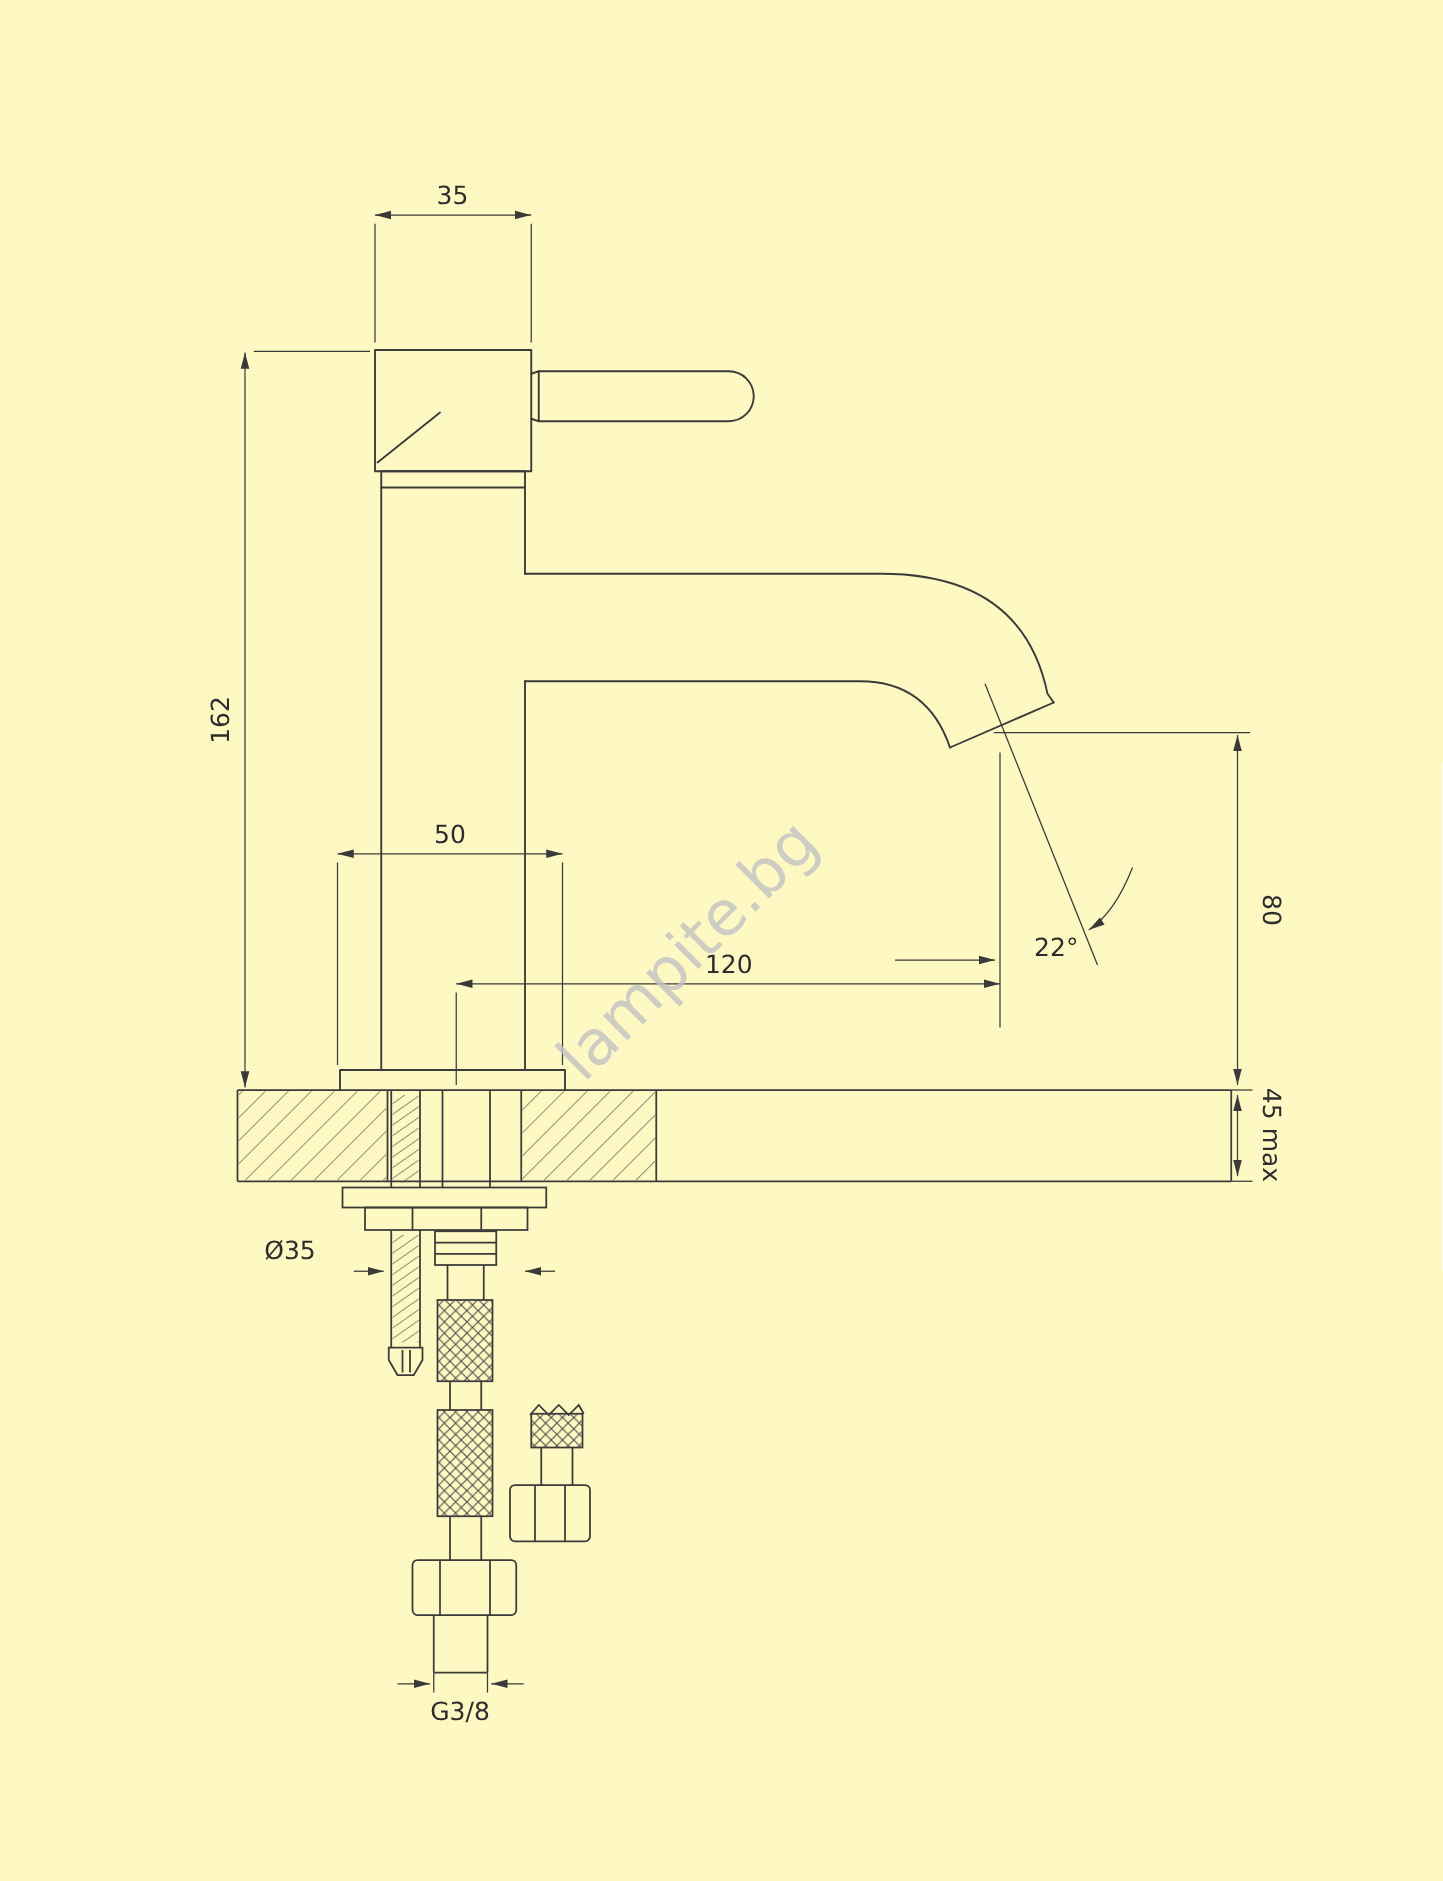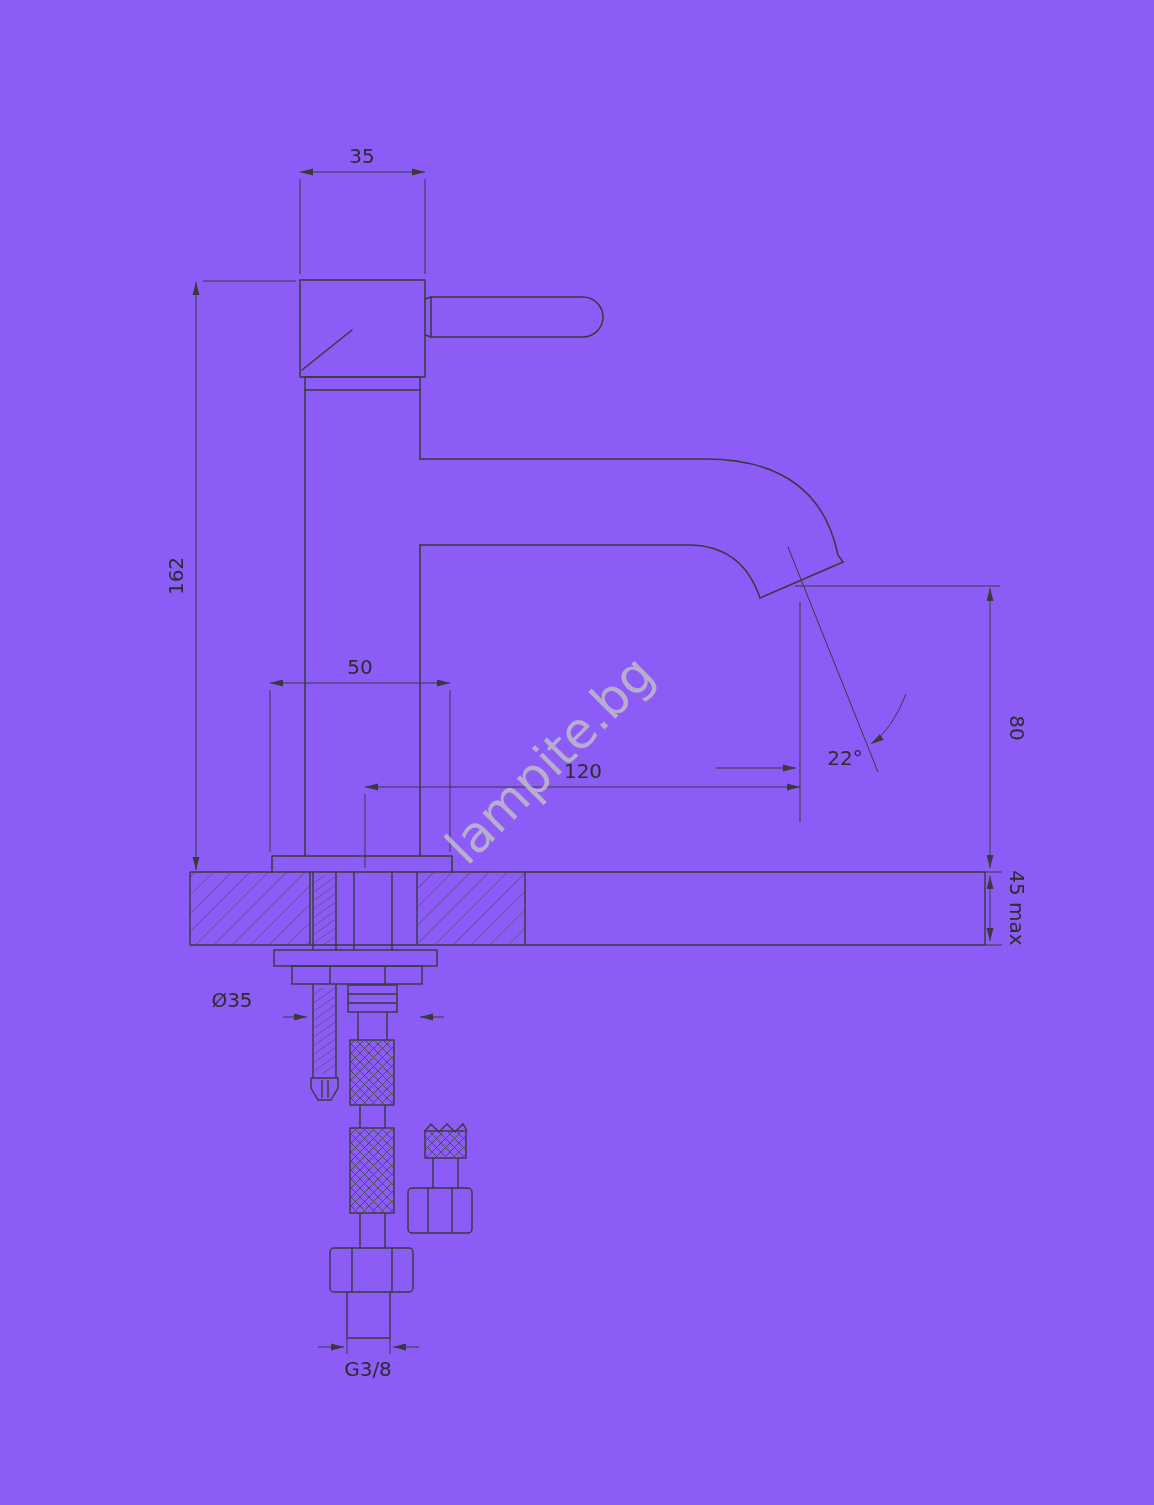--- a/index.html
+++ b/index.html
@@ -3,21 +3,21 @@
 <meta charset="utf-8">
 <style>
   html, body {
     margin: 0;
     padding: 0;
     background: #ffffff;
   }
   .page {
     width: 1154px;
     height: 1505px;
-    background: #8b5cf6;
+    background: #fef9c3;
     position: relative;
     overflow: hidden;
   }
   svg {
     display: block;
   }
   text {
     font-family: "DejaVu Sans", "Liberation Sans", sans-serif;
   }
 </style>

